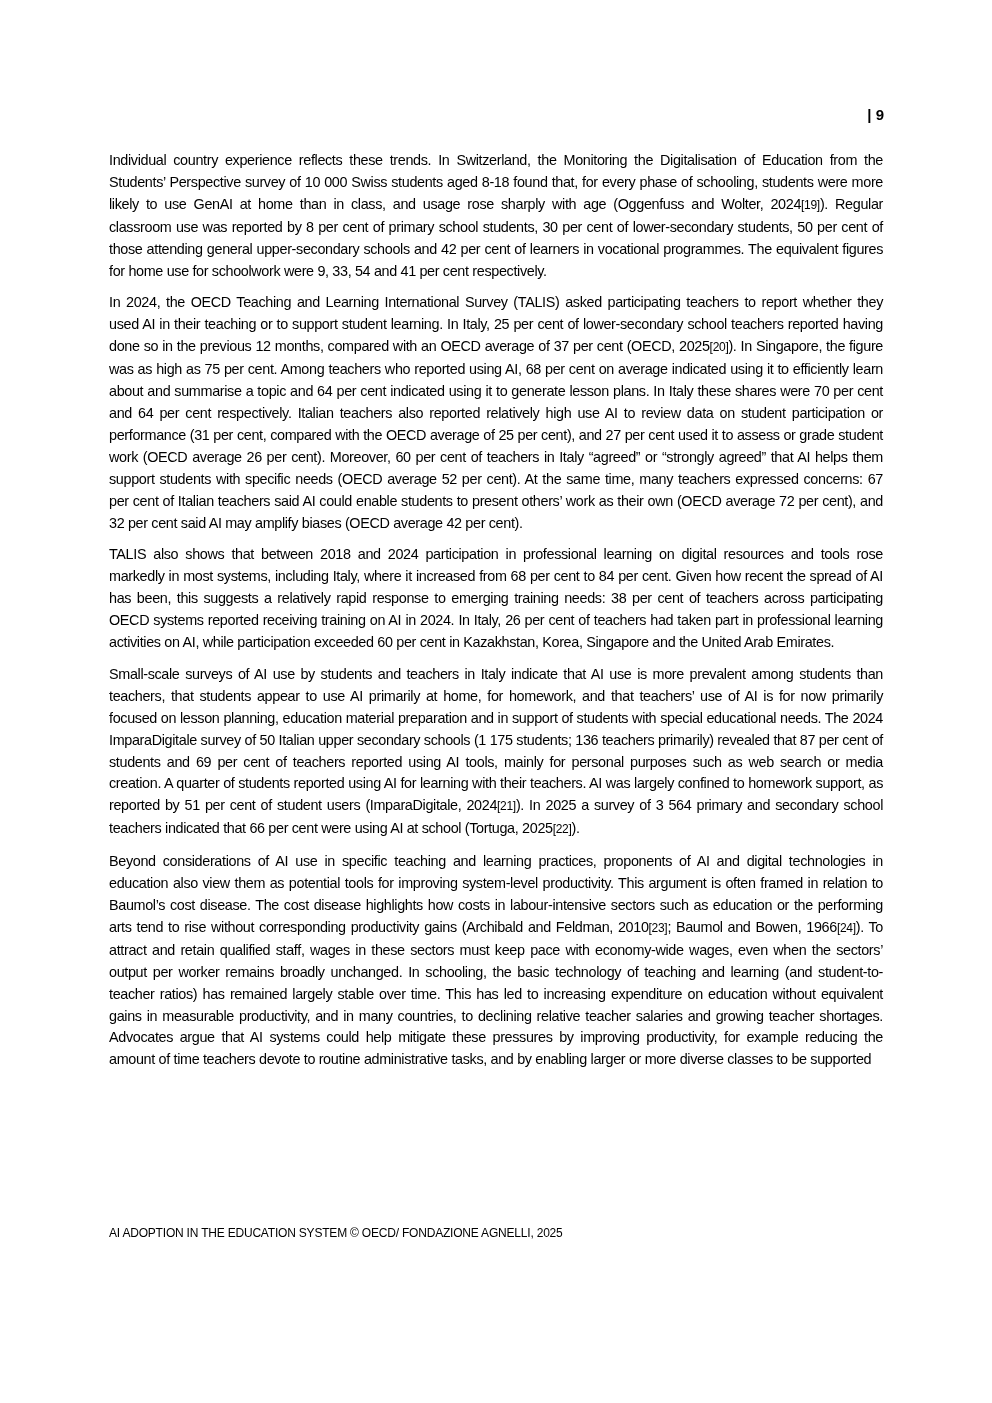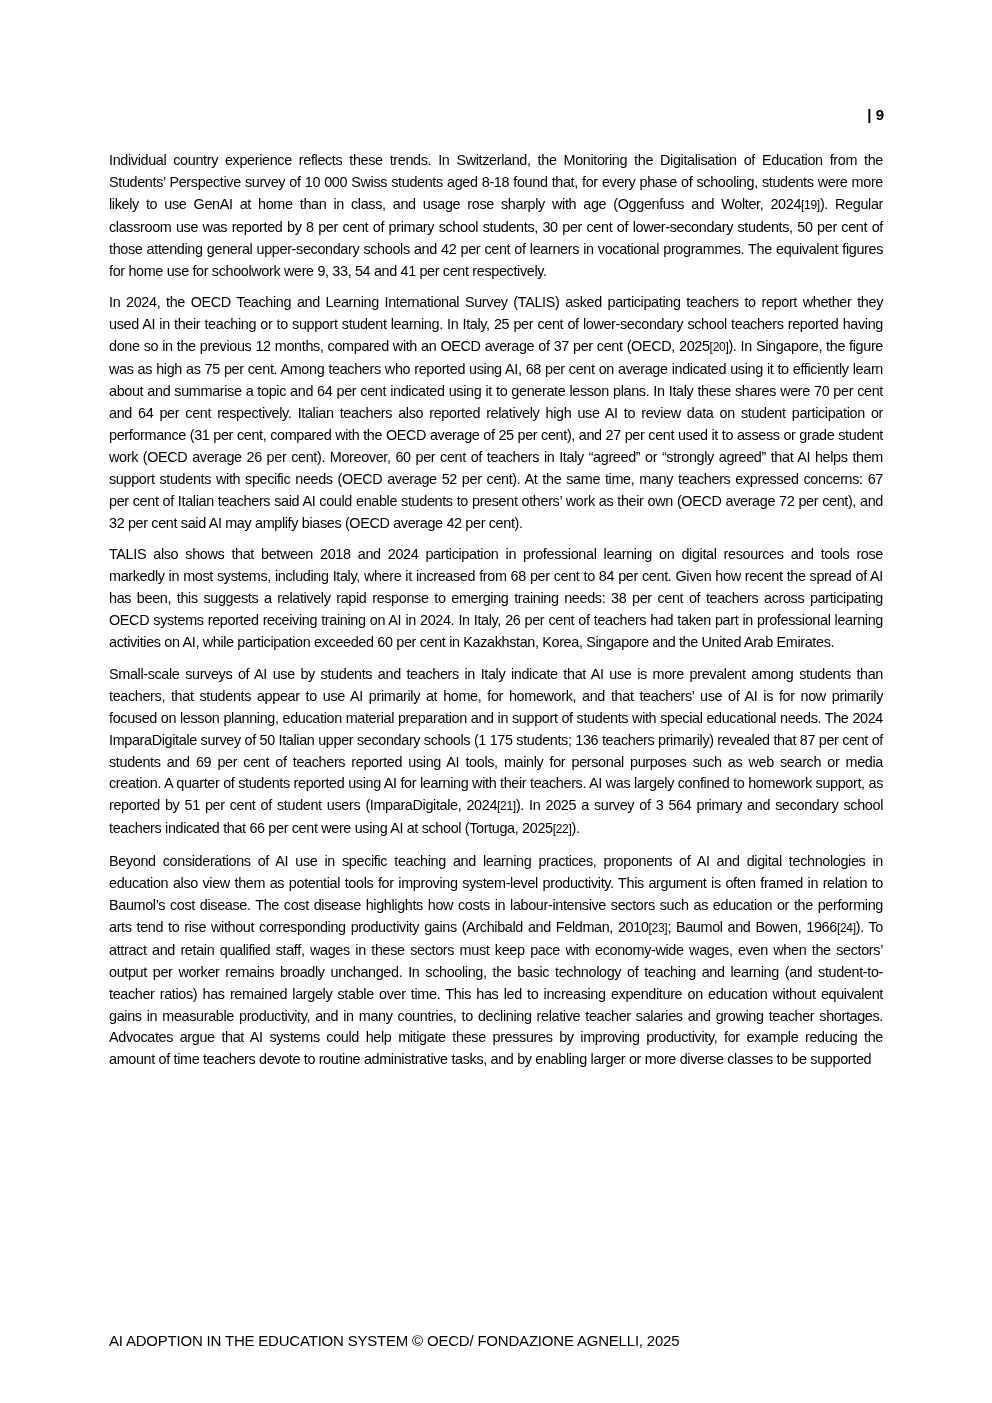--- a/index.html
+++ b/index.html
@@ -10,22 +10,22 @@
     font-family: "Liberation Sans", sans-serif; font-weight: bold; font-size: 15px; color: #000;
   }
   .body-text {
     position: absolute; left: 109px; top: 150px; width: 774px;
     font-family: "Liberation Sans", sans-serif; font-size: 14.4px; line-height: 21.9px;
     color: #000; letter-spacing: -0.35px;
   }
   .body-text p { margin: 0 0 10px 0; text-align: justify; }
   .ref { font-size: 12px; letter-spacing: -0.3px; }
   .footer {
-    position: absolute; left: 109px; top: 1332px;
-    font-family: "Liberation Sans", sans-serif; font-size: 15px; color: #000; letter-spacing: -0.2px;
+    position: absolute; left: 109px; top: 1226px;
+    font-family: "Liberation Sans", sans-serif; font-size: 12px; color: #000; letter-spacing: -0.2px;
   }
 </style>
 </head>
 <body>
 
 <div class="page">
   <div class="page-number">| 9</div>
 
   <div class="body-text">
     <p><span>Individual country experience reflects these trends. In Switzerland, the Monitoring the Digitalisation of Education from the Students’ Perspective survey of 10 000 Swiss students aged 8-18 found that, for every phase of schooling, students were more likely to use GenAI at home than in class, and usage rose sharply with age (Oggenfuss and Wolter, 2024</span><span class="ref">[19]</span><span>). Regular classroom use was reported by 8 per cent of primary school students, 30 per cent of lower-secondary students, 50 per cent of those attending general upper-secondary schools and 42 per cent of learners in vocational programmes. The equivalent figures for home use for schoolwork were 9, 33, 54 and 41 per cent respectively.</span></p>

